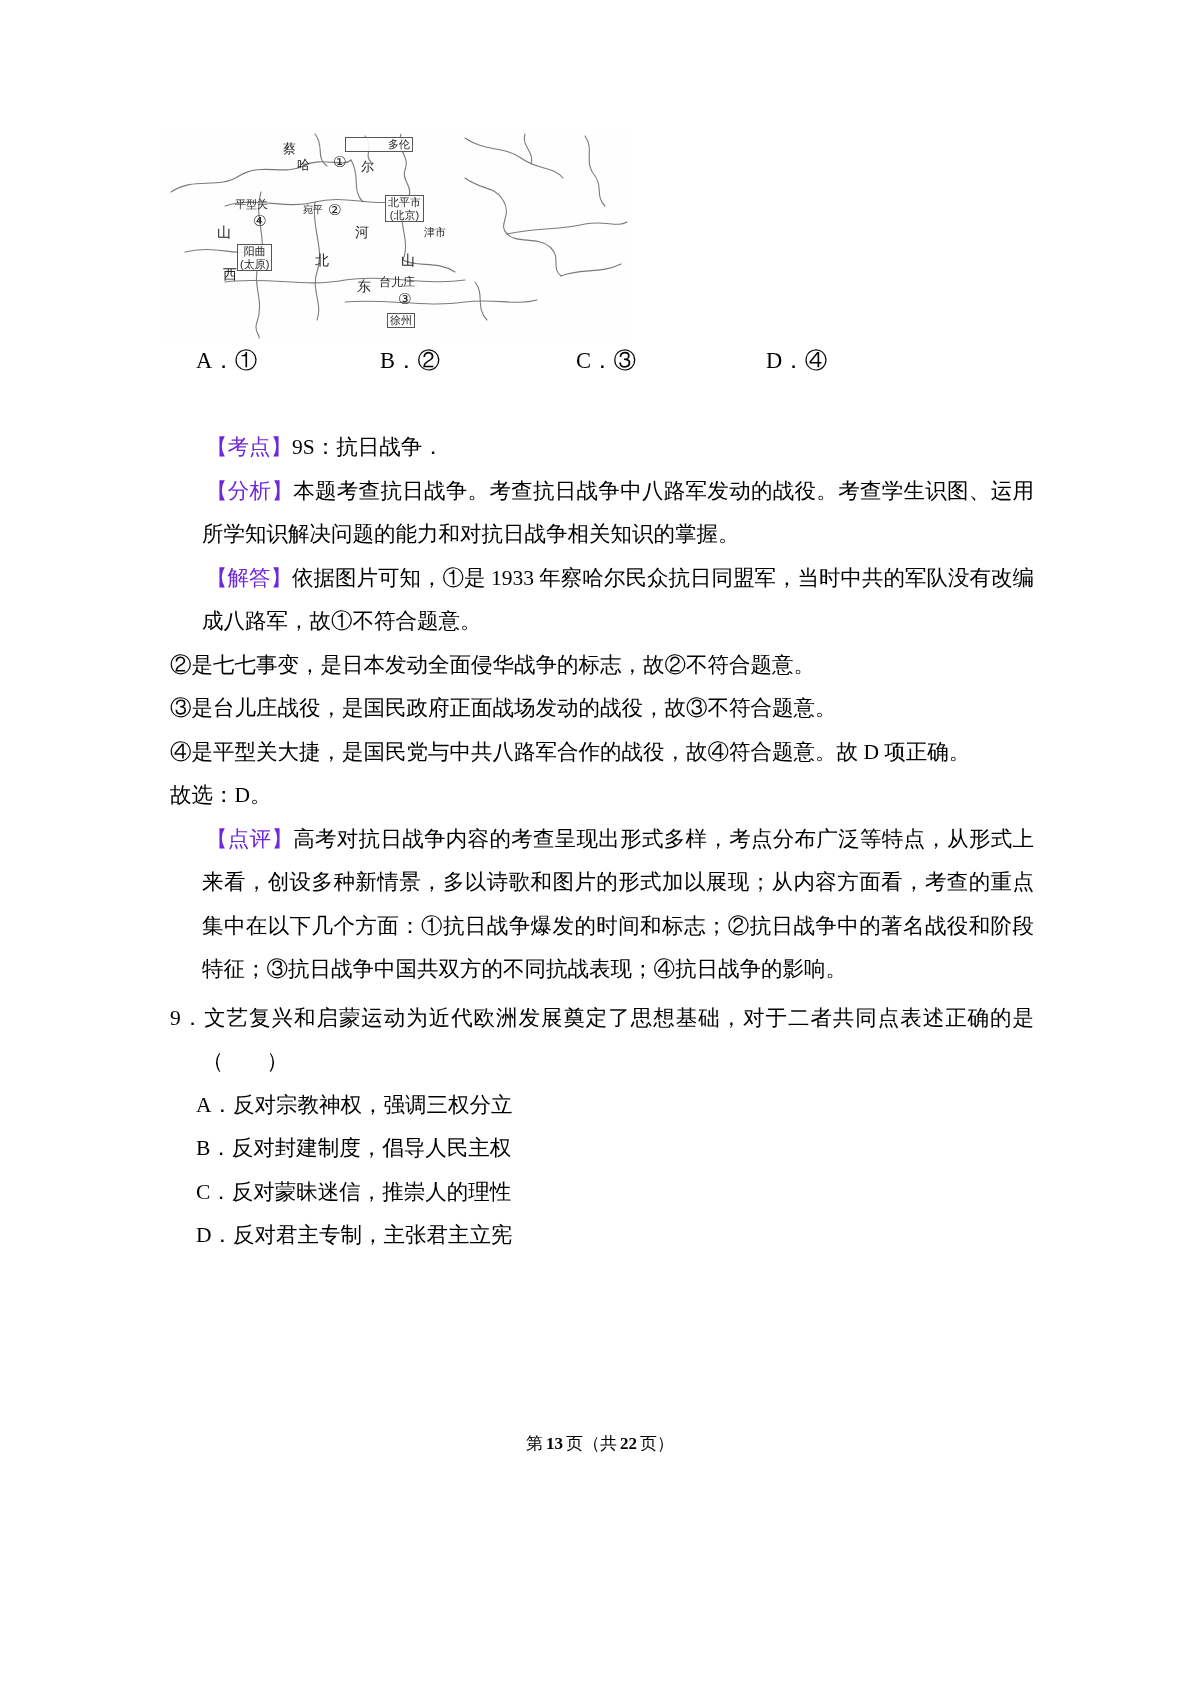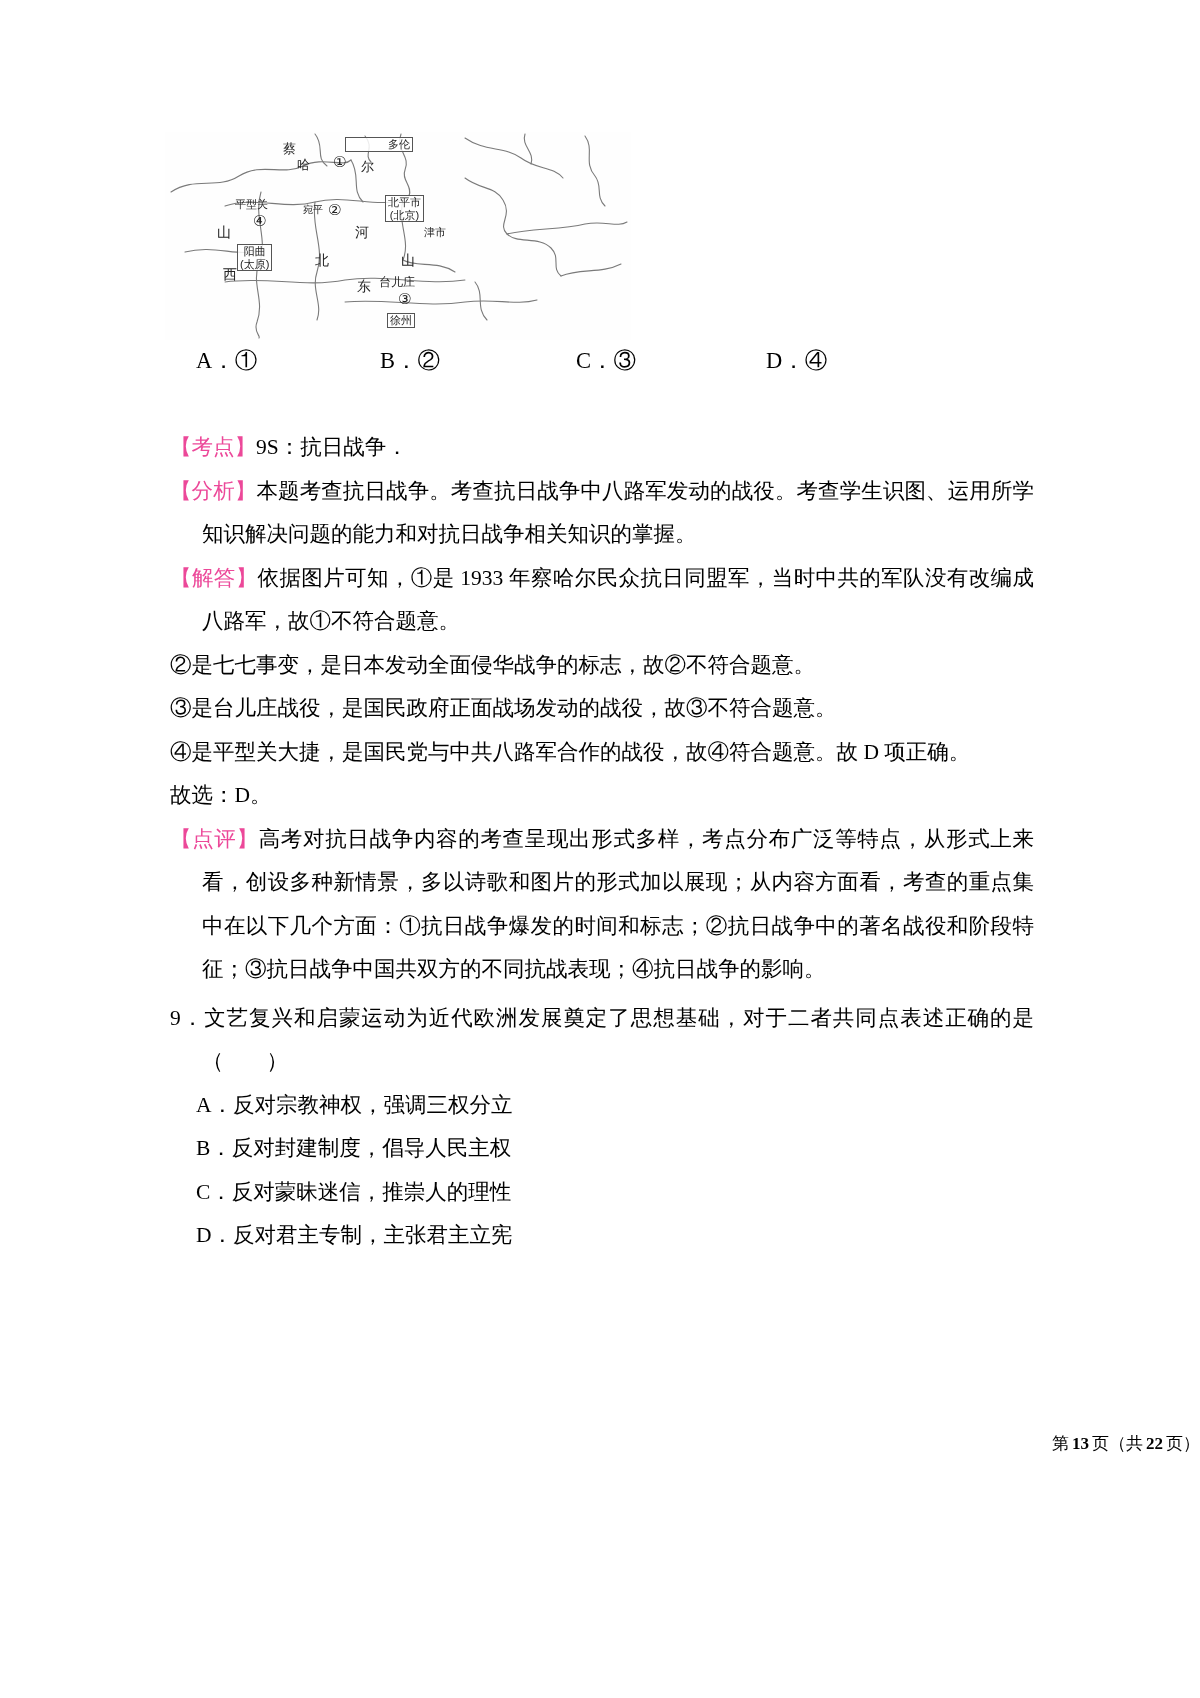--- a/index.html
+++ b/index.html
@@ -43,29 +43,29 @@
   .options-row .opt-c { width:190px; }
 
   
   .body-text {
     position:absolute; left:170px; top:426px; width:864px;
     font-size:21.5px; line-height:43.5px;
     text-align:justify;
   }
   .body-text p { margin:0; }
   .hang   { padding-left:32px; text-indent:-32px; }
-  .tag    { color:#ec4899; }
+  .tag    { color:#6d28d9;margin-left:36px; }
   .transition-line { margin-top:43px !important; }
   .q-stem { margin-top:5px !important; }
   .q-option { padding-left:26px;font-family:Liberation Serif, serif; }
 
   
   .footer {
     position:absolute; top:1432px; left:0; width:100%;
-    text-align:right; font-size:17px; color:#000;
+    text-align:center; font-size:17px; color:#000;
   }
   .footer .num { font-weight:700; margin:0 3px; }
 </style>
 </head>
 <body>
 
 <div class="page">
 
   <div class="map-figure">
     <svg width="466" height="208" viewBox="0 0 466 208">

